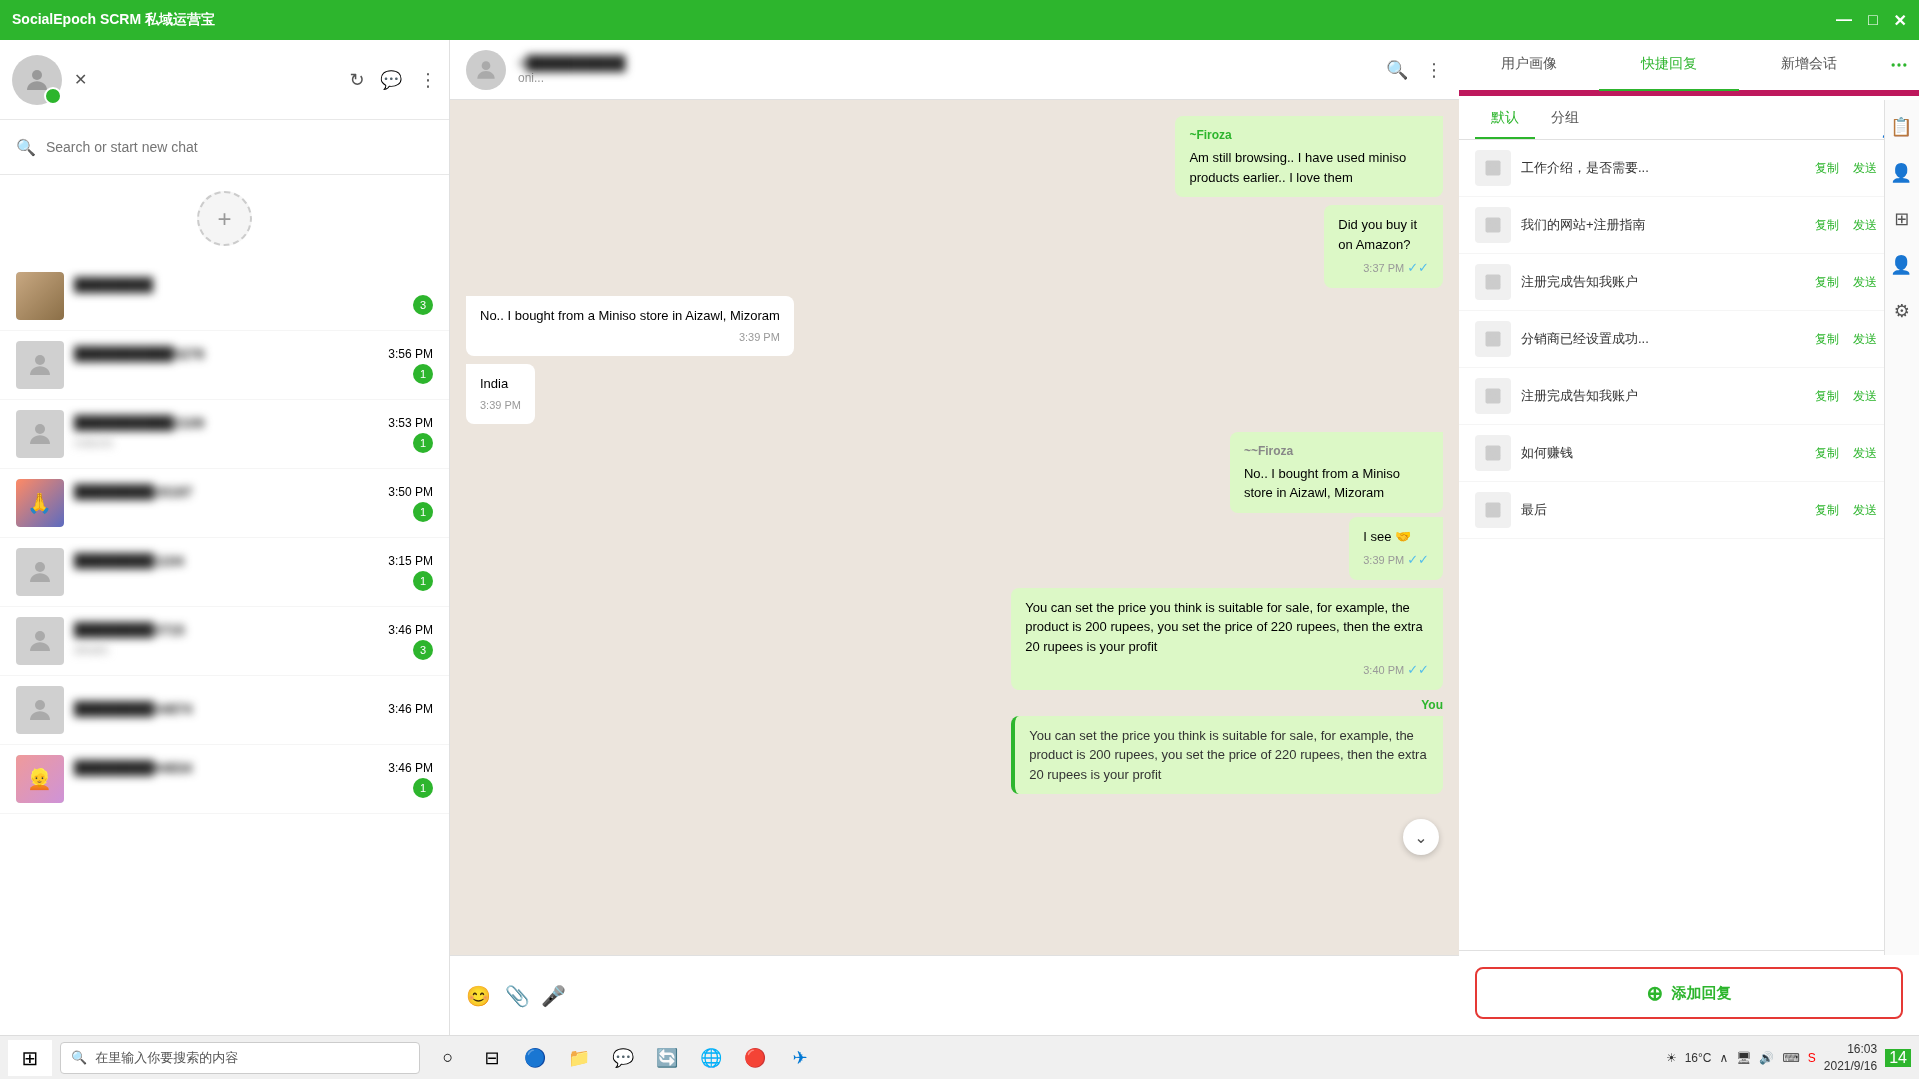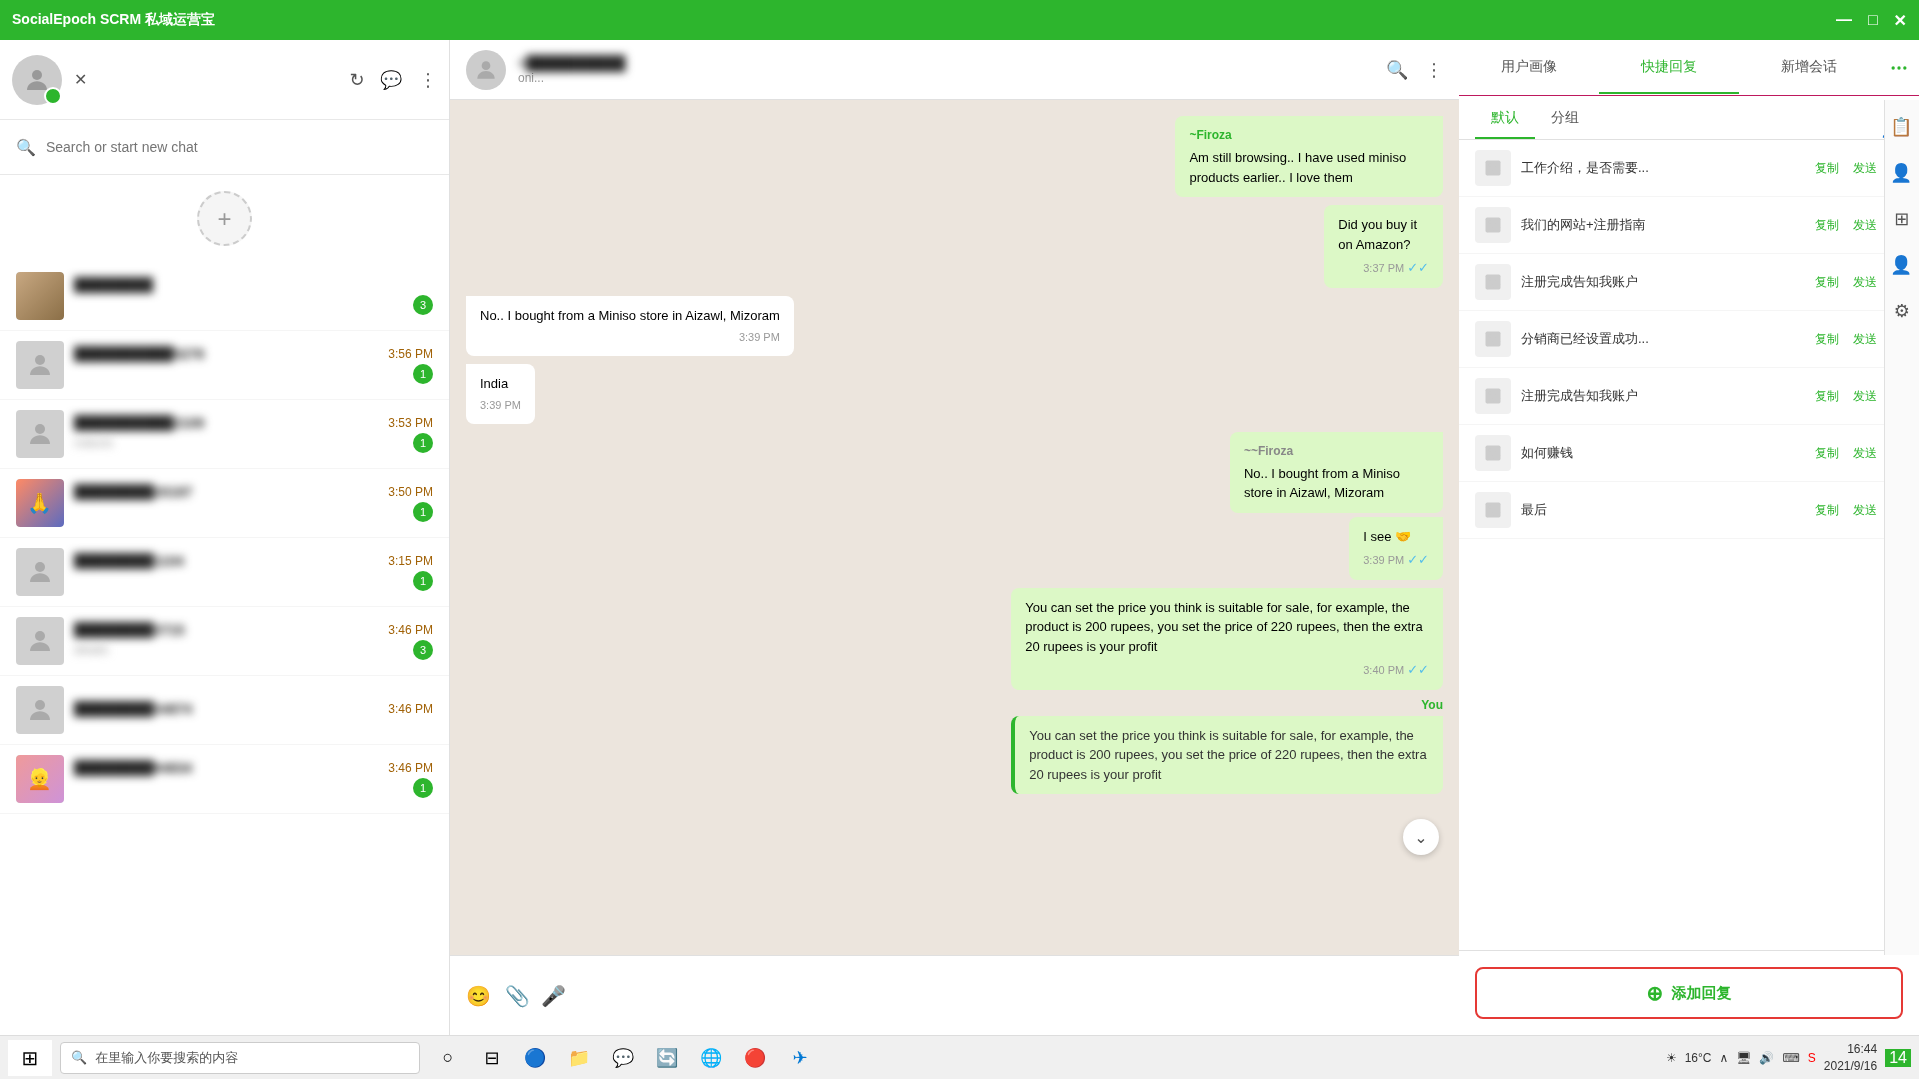--- a/index.html
+++ b/index.html
@@ -128,21 +128,21 @@
     .chat-name-row { display: flex; justify-content: space-between; align-items: center; }
     .chat-name {
       font-size: 14px;
       font-weight: 600;
       color: #222;
       overflow: hidden;
       text-overflow: ellipsis;
       white-space: nowrap;
       max-width: 220px;
     }
-    .chat-time { font-size: 12px; color: #a16207; flex-shrink: 0; }
+    .chat-time { font-size: 12px; color: #000000; flex-shrink: 0; }
     .chat-preview-row { display: flex; justify-content: space-between; align-items: center; margin-top: 2px; }
     .chat-preview { font-size: 12px; color: #999; overflow: hidden; text-overflow: ellipsis; white-space: nowrap; max-width: 240px; }
     .badge {
       background: #2db52d;
       color: white;
       border-radius: 50%;
       width: 20px; height: 20px;
       font-size: 11px;
       display: flex;
       align-items: center;
@@ -270,21 +270,21 @@
     
     .right-panel {
       width: 460px;
       background: #fff;
       display: flex;
       flex-direction: column;
     }
 
     .right-panel-tabs {
       display: flex;
-      border-bottom: 1px solid #be185d;
+      border-bottom: 6px solid #be185d;
       height: 56px;
       align-items: center;
     }
     .right-tab {
       flex: 1;
       text-align: center;
       font-size: 14px;
       color: #555;
       cursor: pointer;
       padding: 16px 0;
@@ -838,18 +838,18 @@
 
   <div class="taskbar-right">
     <span>☀</span>
     <span>16°C</span>
     <span>∧</span>
     <span>🖥</span>
     <span>🔊</span>
     <span>⌨</span>
     <span style="color:red;">S</span>
     <div class="taskbar-time">
-      <div>16:44</div>
+      <div>16:03</div>
       <div>2021/9/16</div>
     </div>
     <span class="taskbar-badge">14</span>
   </div>
 </div>
 
 </body></html>

